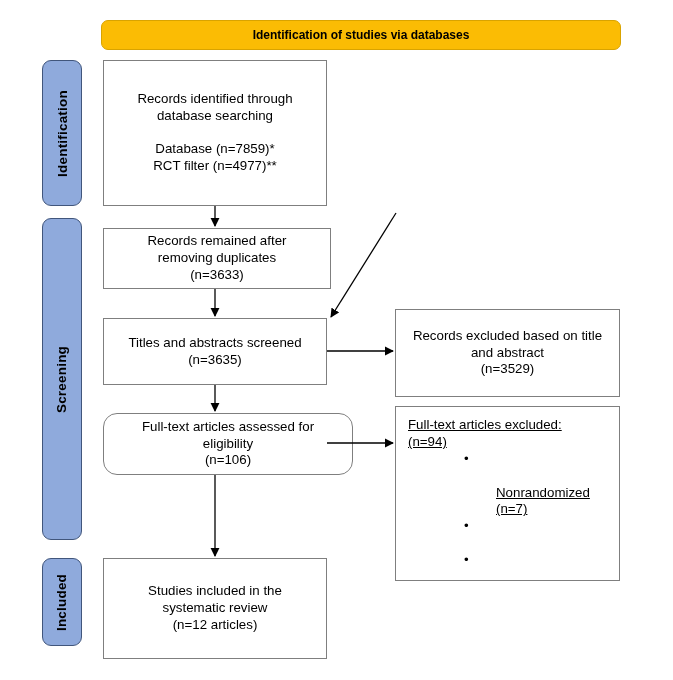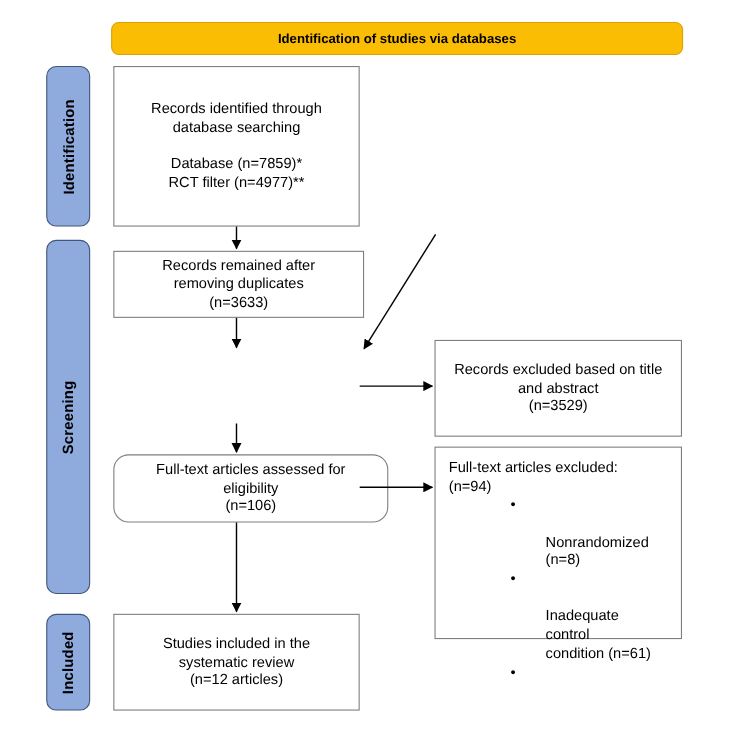--- a/index.html
+++ b/index.html
@@ -72,20 +72,21 @@
     font-size: 13.3px;
     line-height: 1.27;
     color: #000000;
     text-align: center;
     white-space: pre-line;
   }
   .box.align-left {
     align-items: flex-start;
     justify-content: flex-end;
     padding: 10px 16px 8px 12px;
+    text-decoration: underline;
   }
 
   
   .excl-head {
     font-size: 13.3px;
     line-height: 1.27;
     color: #000000;
     text-align: left;
     white-space: pre-line;
   }
@@ -151,20 +152,24 @@
 RCT filter (n=4977)**</span>
   </div>
 
 
   <div class="box" style="left:103px; top:228px; width:228px; height:61px;">
     <span class="box-text">Records remained after
 removing duplicates
 (n=3633)</span>
   </div>
 
+  <div class="box" style="left:103px; top:318px; width:224px; height:67px;">
+    <span class="box-text">Titles and abstracts screened
+(n=3635)</span>
+  </div>
 
   <div class="box" style="left:395px; top:309px; width:225px; height:88px;">
     <span class="box-text">Records excluded based on title
 and abstract
 (n=3529)</span>
   </div>
 
   <div class="box" style="left:103px; top:413px; width:250px; height:62px;border-radius:14px;">
     <span class="box-text">Full-text articles assessed for
 eligibility
@@ -172,35 +177,33 @@
   </div>
 
   <div class="box align-left" style="left:395px; top:406px; width:225px; height:175px;">
     <div style="width:100%;">
       <div class="excl-head">Full-text articles excluded:
      (n=94)</div>
       <ul class="excl-list">
         <li>
           <span class="bullet-dot">•</span>
           <span>Nonrandomized
-(n=8)</span>
+(n=7)</span>
         </li>
         <li>
           <span class="bullet-dot">•</span>
-          <span>Inadequate control
-condition (n=61)</span>
         </li>
         <li>
           <span class="bullet-dot">•</span>
         </li>
       </ul>
     </div>
   </div>
 
-  <div class="box" style="left:103px; top:558px; width:224px; height:88px;">
+  <div class="box" style="left:103px; top:558px; width:224px; height:101px;">
     <span class="box-text">Studies included in the
 systematic review
 (n=12 articles)</span>
   </div>
 
   <svg class="svg-layer" viewBox="0 0 673 680" xmlns="http://www.w3.org/2000/svg">
     <defs>
       <marker id="arrowhead" viewBox="0 0 10 10" refX="9" refY="5" markerWidth="7" markerHeight="7" orient="auto-start-reverse">
         <path d="M 0 0 L 10 5 L 0 10 z" fill="#000000"></path>
       </marker>

